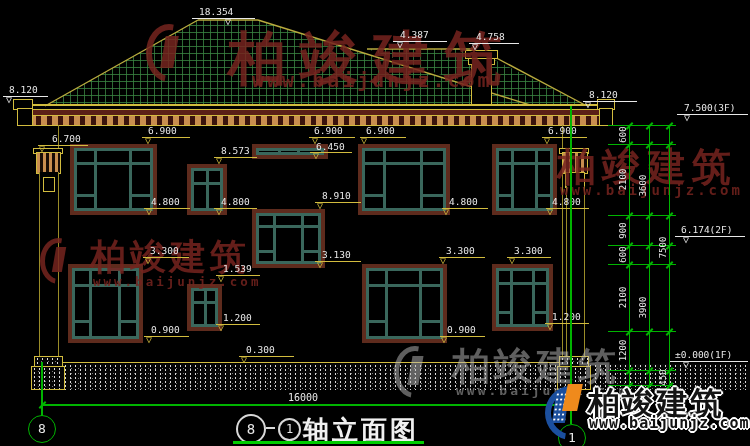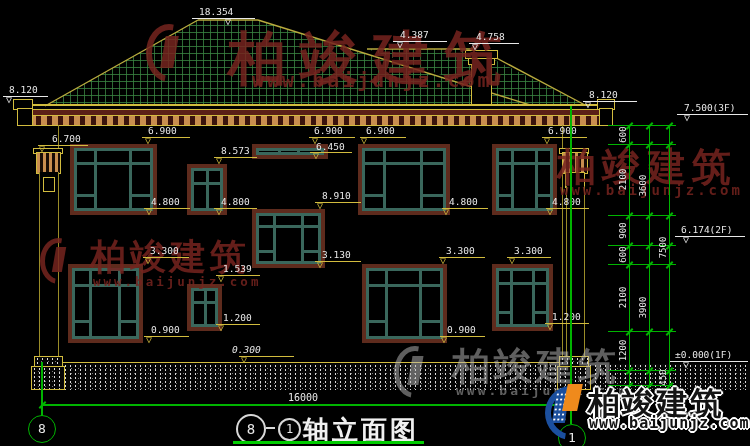--- a/index.html
+++ b/index.html
@@ -255,21 +255,21 @@
       <div class="abs tri" style="left: 218px; top: 323px; color: rgb(210, 188, 62);">▽</div>
       <div class="abs marktext" style="left: 552px; top: 311px;">1.200</div>
       <div class="abs" style="left: 545px; top: 323px; width: 44px; height: 1px; background: rgb(210, 188, 62);"></div>
       <div class="abs tri" style="left: 547px; top: 322px; color: rgb(210, 188, 62);">▽</div>
       <div class="abs marktext" style="left: 151px; top: 324px;">0.900</div>
       <div class="abs" style="left: 144px; top: 336px; width: 45px; height: 1px; background: rgb(210, 188, 62);"></div>
       <div class="abs tri" style="left: 146px; top: 335px; color: rgb(210, 188, 62);">▽</div>
       <div class="abs marktext" style="left: 447px; top: 324px;">0.900</div>
       <div class="abs" style="left: 440px; top: 336px; width: 45px; height: 1px; background: rgb(210, 188, 62);"></div>
       <div class="abs tri" style="left: 441px; top: 335px; color: rgb(210, 188, 62);">▽</div>
-      <div class="abs marktext" style="left: 232px; top: 344px; font-style: italic;">0.300</div>
+      <div class="abs marktext" style="left: 246px; top: 344px;">0.300</div>
       <div class="abs" style="left: 239px; top: 356px; width: 55px; height: 1px; background: rgb(210, 188, 62);"></div>
       <div class="abs tri" style="left: 241px; top: 355px; color: rgb(210, 188, 62);">▽</div>
     </div>
   <div id="dims-layer">
       <div class="abs" style="left: 629px; top: 125px; width: 1px; height: 260px; background: rgb(0, 180, 0);"></div>
       <div class="abs" style="left: 649px; top: 125px; width: 1px; height: 260px; background: rgb(0, 180, 0);"></div>
       <div class="abs" style="left: 669px; top: 125px; width: 1px; height: 260px; background: rgb(0, 180, 0);"></div>
       <div class="abs" style="left: 608px; top: 125px; width: 68px; height: 1px; background: rgb(0, 180, 0);"></div>
       <div class="abs tick" style="left: 625px; top: 125px; background: rgb(0, 180, 0);"></div>
       <div class="abs tick" style="left: 645px; top: 125px; background: rgb(0, 180, 0);"></div>

